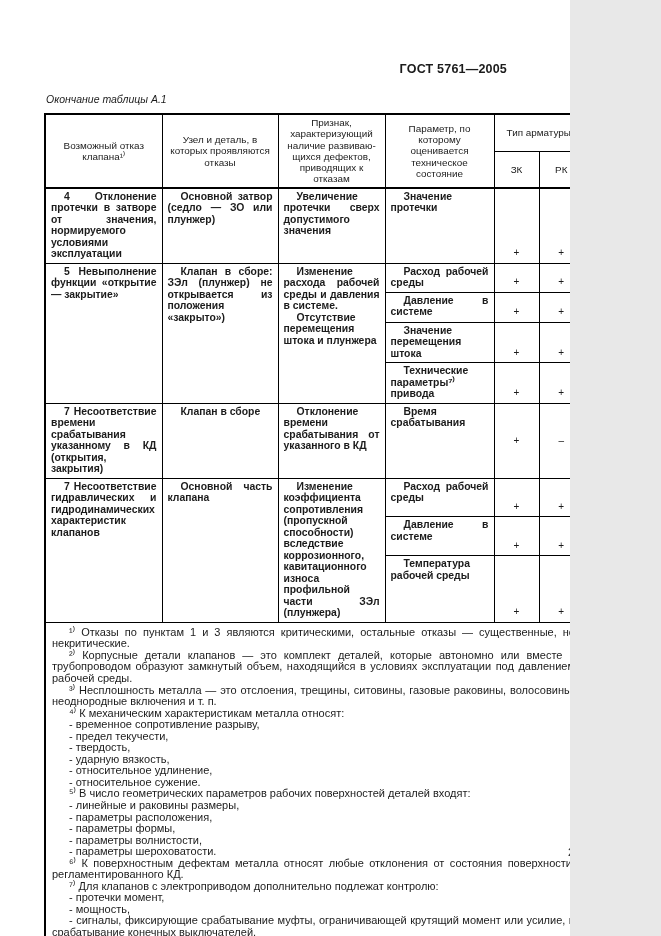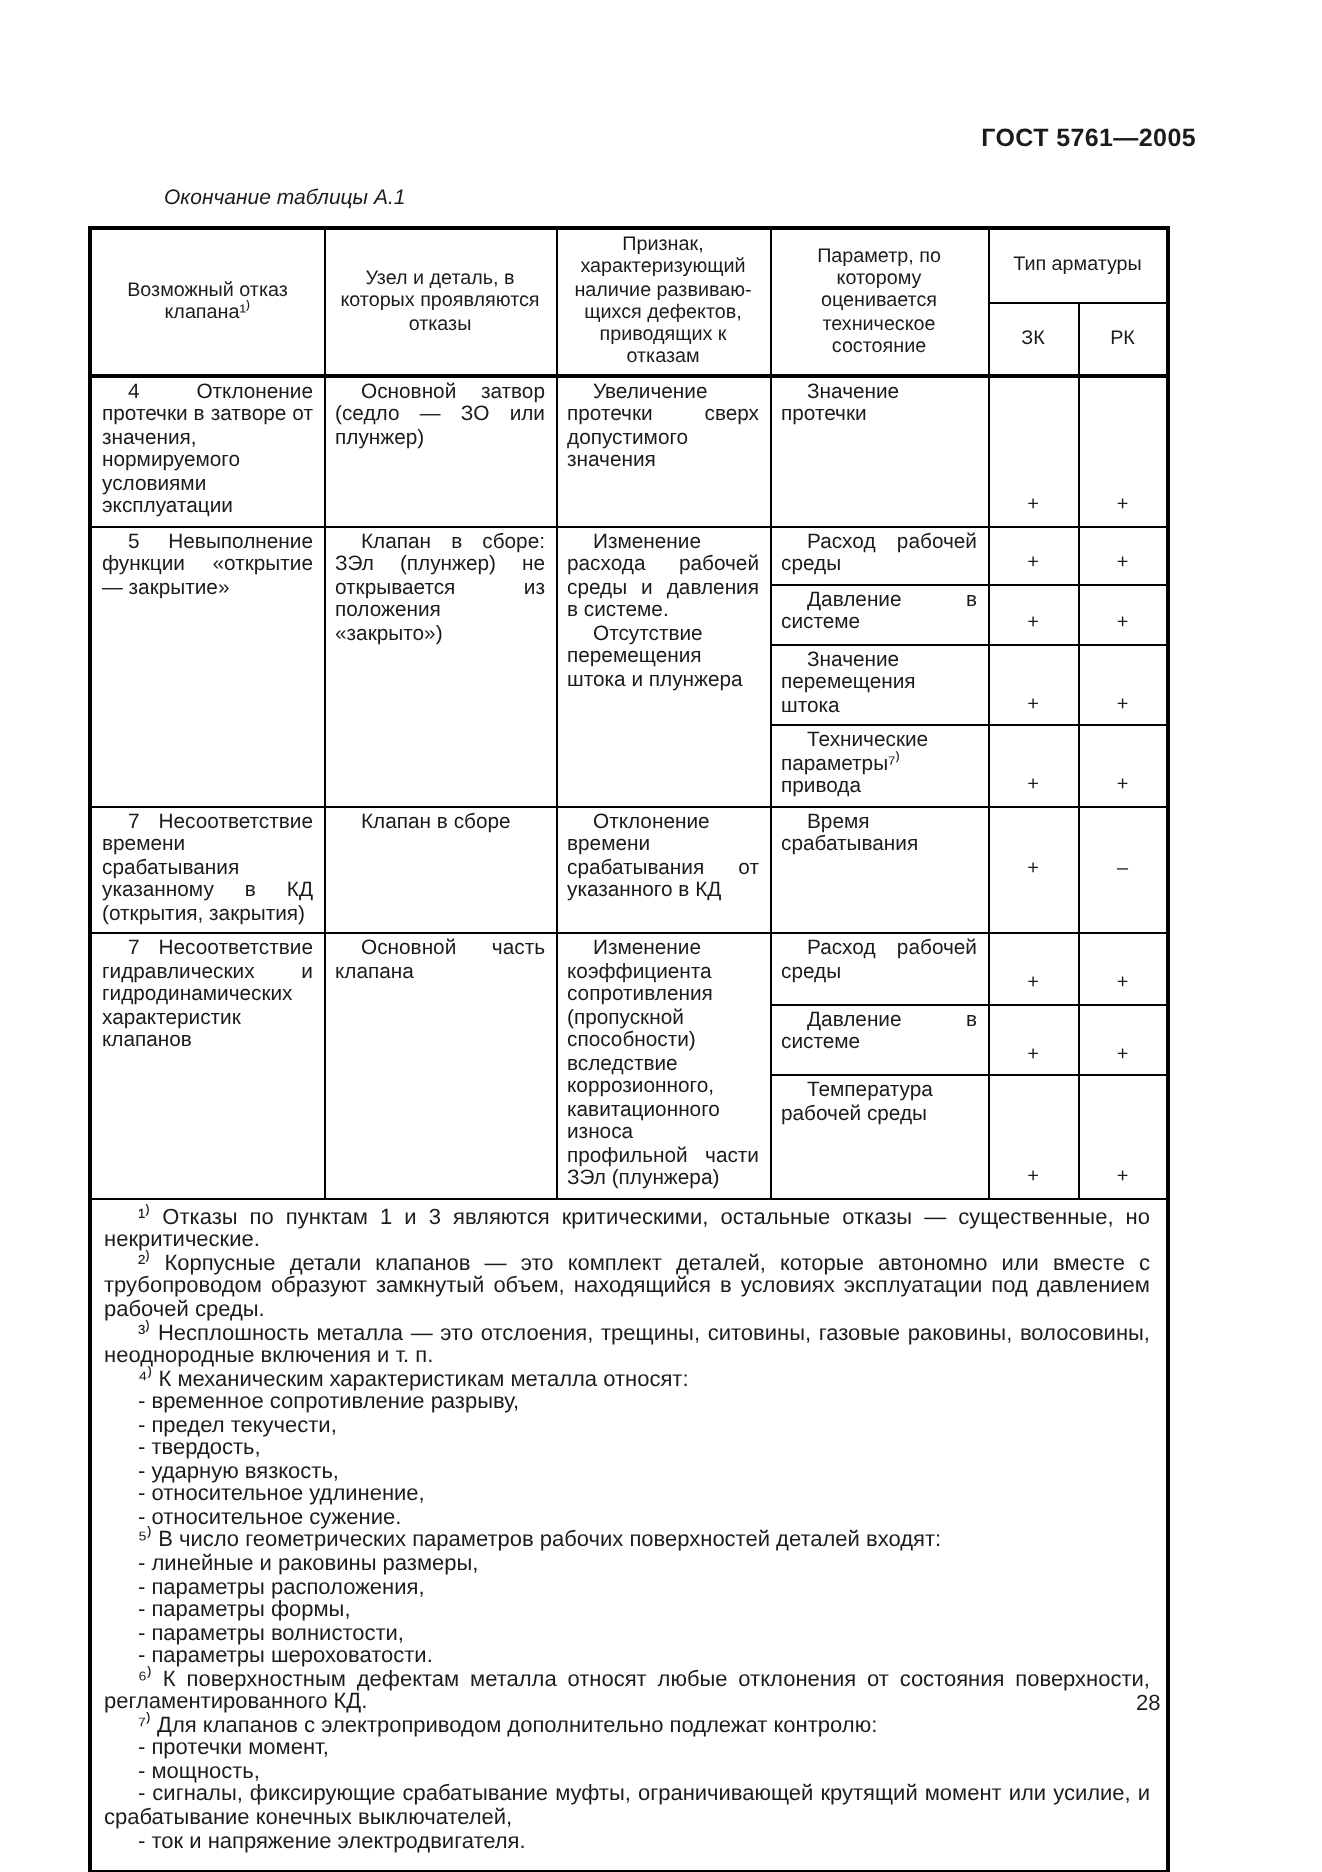--- a/index.html
+++ b/index.html
@@ -1,39 +1,38 @@
 <!DOCTYPE html>
 <html lang="ru"><head>
 <meta charset="utf-8">
 <style>
   html, body { margin: 0; padding: 0; background: #e8e8e8; }
   .page {
     position: relative;
-    width: 661px;
+    width: 570px;
     height: 936px;
     background: #ffffff;
     font-family: "Liberation Sans", sans-serif;
     color: #1b1b1b;
     overflow: hidden;
   }
   .doc-number {
     position: absolute;
     top: 62px;
     right: 63px;
     font-size: 12.5px;
     font-weight: bold;
     letter-spacing: 0.2px;
   }
   .table-caption {
     position: absolute;
     top: 93px;
     left: 46px;
     font-size: 10.5px;
     font-style: italic;
-    margin-left: 36px;
   }
   table.gost-table {
     position: absolute;
     top: 113px;
     left: 44px;
     width: 539px;
     border-collapse: collapse;
     table-layout: fixed;
     border: 2px solid #000;
     font-size: 10.4px;
@@ -49,20 +48,21 @@
     vertical-align: middle;
     font-size: 9.9px;
     line-height: 11.3px;
     padding: 2px 3px;
   }
   .gost-table thead tr:last-child th,
   .gost-table thead th[rowspan] { border-bottom: 2px solid #000; }
   td.cell-text {
     vertical-align: top;
     padding: 2px 5px 3px 5px;
+    font-weight: bold;
   }
   td.cell-text p.cp {
     margin: 0;
     text-indent: 13px;
     text-align: justify;
   }
   td.cell-mark {
     text-align: center;
     vertical-align: bottom;
     padding: 2px 0 4px 0;

